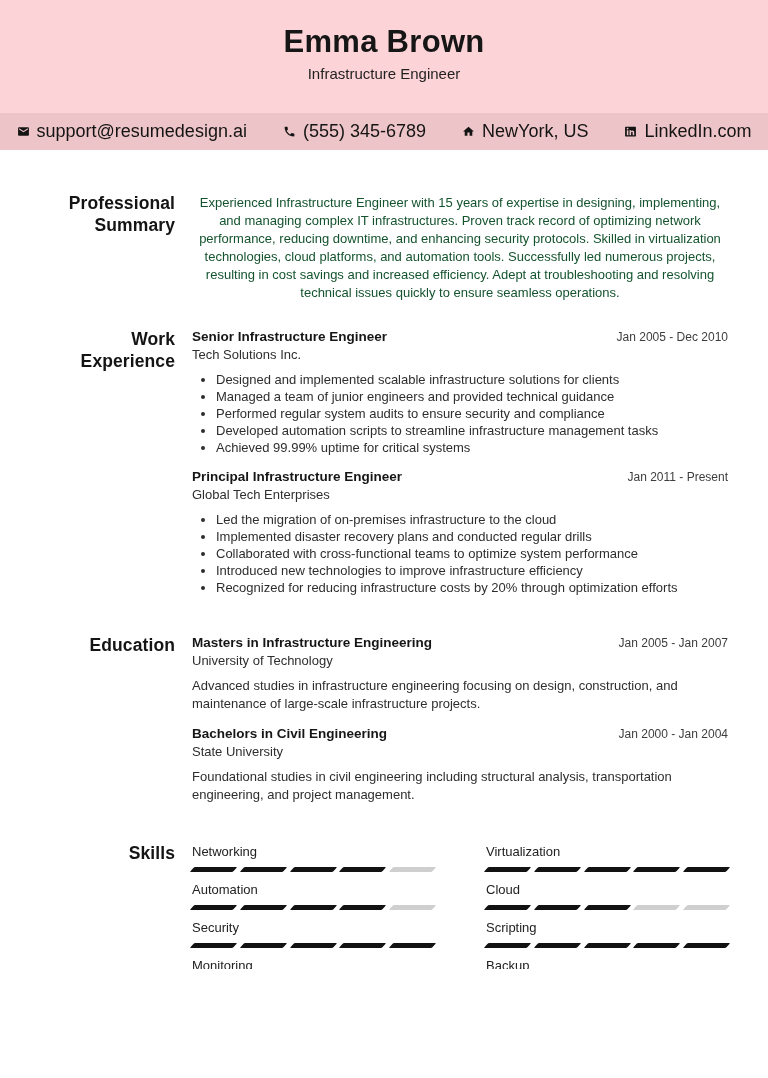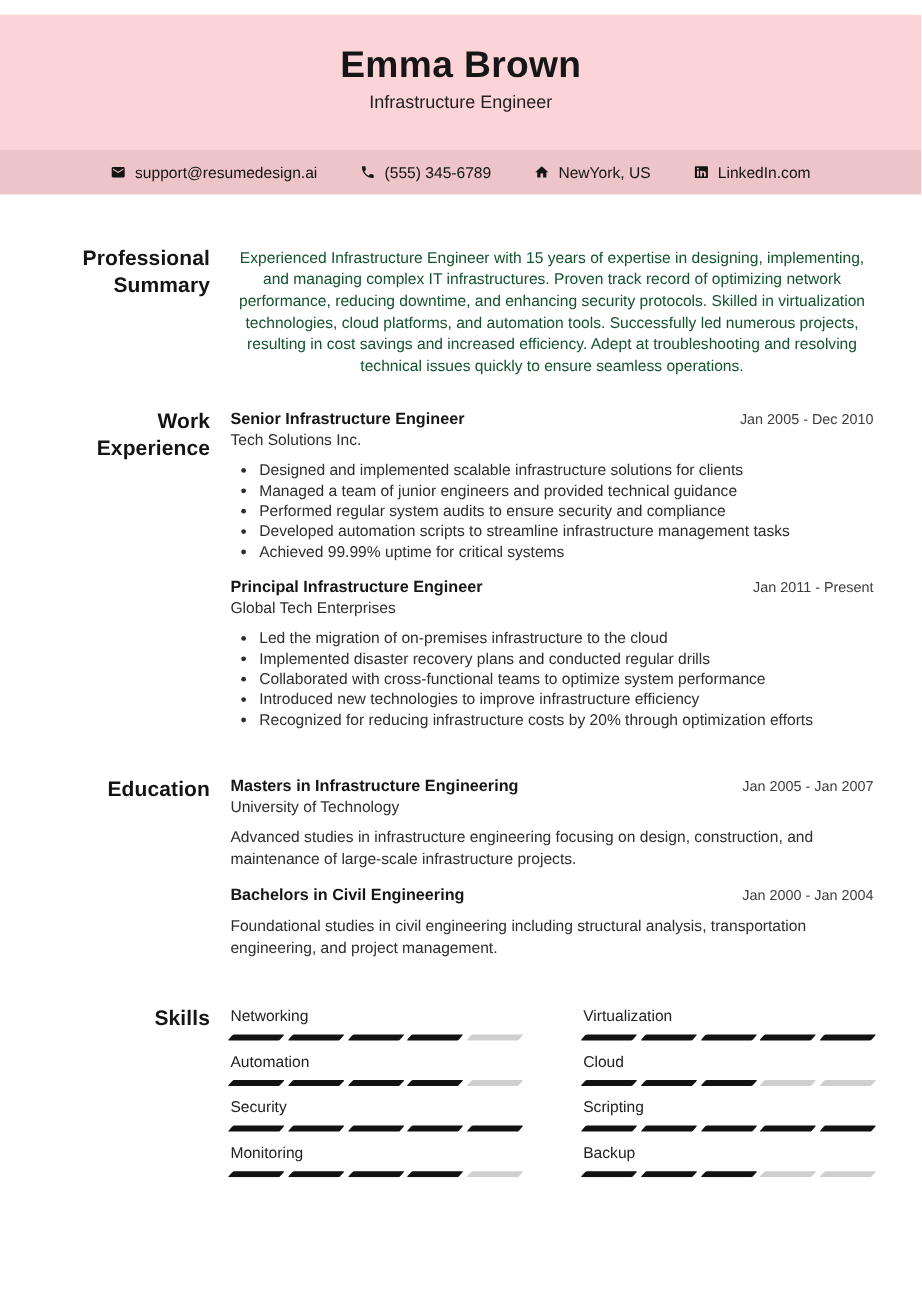--- a/index.html
+++ b/index.html
@@ -1,27 +1,27 @@
 <!DOCTYPE html>
 <html><head>
 <meta charset="utf-8">
 <style>
   html,body { margin:0; padding:0; background:#ffffff; }
   .page {
     width:768px; height:969px; overflow:hidden; position:relative;
     background:#ffffff; font-family:"Liberation Sans", sans-serif; color:#2e2e2e;
-    margin:12px auto;
+    margin:0 auto;
   }
   
   .hero { background:#fcd3d7; height:113px; text-align:center; box-sizing:border-box; padding-top:23px; }
   .hero h1 { margin:0; font-size:31px; font-weight:600; color:#161616; letter-spacing:0.3px; line-height:38px; }
   .hero .candidate-title { font-size:15px; color:#1f1f1f; margin-top:4px; }
   .contact-bar {
     background:#edc4c7; height:37px; display:flex; justify-content:center; align-items:center;
-    gap:36px; font-size:13px; color:#141414;
+    gap:36px; font-size:18px; color:#141414;
   }
   .contact-item { display:flex; align-items:center; gap:7px; }
   .contact-item svg { display:block; }
 
   
   main { padding:42px 40px 0 60px; }
   .sec { display:flex; align-items:flex-start; margin-bottom:26px; }
   .sec-title {
     width:115px; min-width:115px; text-align:right; font-size:17.5px; font-weight:700;
     color:#141414; line-height:22px; margin:0; letter-spacing:0.1px;
@@ -155,20 +155,21 @@
               <span class="entry-date">Jan 2005 - Jan 2007</span>
             </div>
             <div class="entry-sub">University of Technology</div>
             <p class="edu-desc">Advanced studies in infrastructure engineering focusing on design, construction, and maintenance of large-scale infrastructure projects.</p>
           </div>
           <div class="entry">
             <div class="entry-head">
               <h3 class="entry-title">Bachelors in Civil Engineering</h3>
               <span class="entry-date">Jan 2000 - Jan 2004</span>
             </div>
+            <div class="entry-sub">State University</div>
             <p class="edu-desc">Foundational studies in civil engineering including structural analysis, transportation engineering, and project management.</p>
           </div>
         </div>
     </section>
 
     <section class="sec">
       <h2 class="sec-title">Skills</h2>
       <div class="sec-body skills-grid" id="skillsWrap">
           <div class="skill-item">
             <div class="skill-label">Networking</div>

